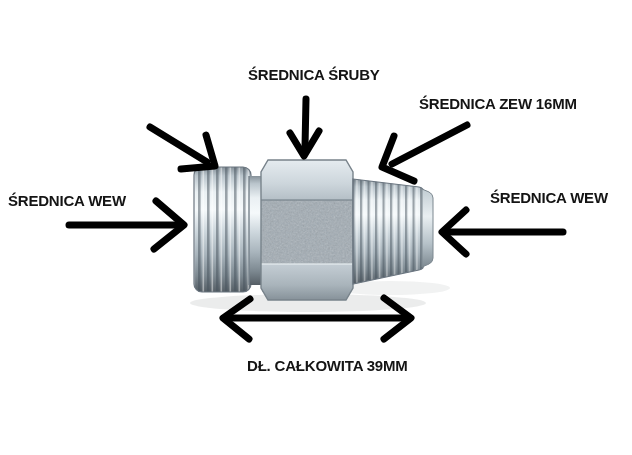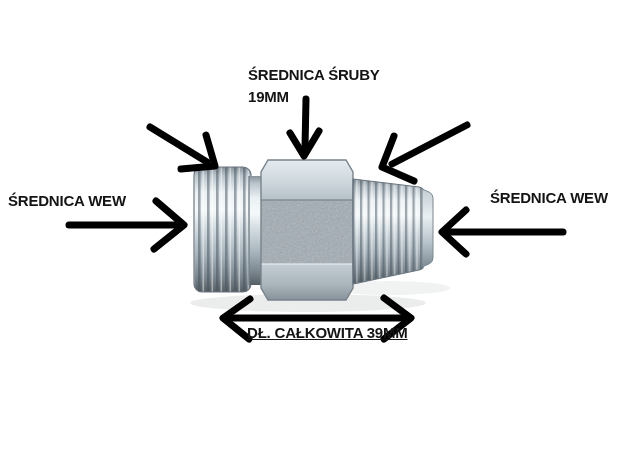--- a/index.html
+++ b/index.html
@@ -141,28 +141,28 @@
       <g>
         <path d="M225,318 L409,318"></path>
         <polyline points="250,299 223,318 249,339"></polyline>
         <polyline points="384,298 411,318 384,339"></polyline>
       </g>
     </g>
   </svg>
 
   <div class="ann" style="left:248px; top:64px;">
     <div>ŚREDNICA ŚRUBY</div>
-    <div>19MM</div>
   </div>
 
 
+  <div class="ann" style="left:419px; top:93px;">ŚREDNICA ZEW 16MM</div>
 
   <div class="ann" style="left:8px; top:190px;">
     <div>ŚREDNICA WEW</div>
   </div>
 
   <div class="ann" style="left:490px; top:187px;">
     <div>ŚREDNICA WEW</div>
   </div>
 
-  <div class="ann" style="left:247px; top:322px;text-decoration:underline;">DŁ. CAŁKOWITA 39MM</div>
+  <div class="ann" style="left:247px; top:355px;">DŁ. CAŁKOWITA 39MM</div>
 
 </div>
 
 </body></html>

